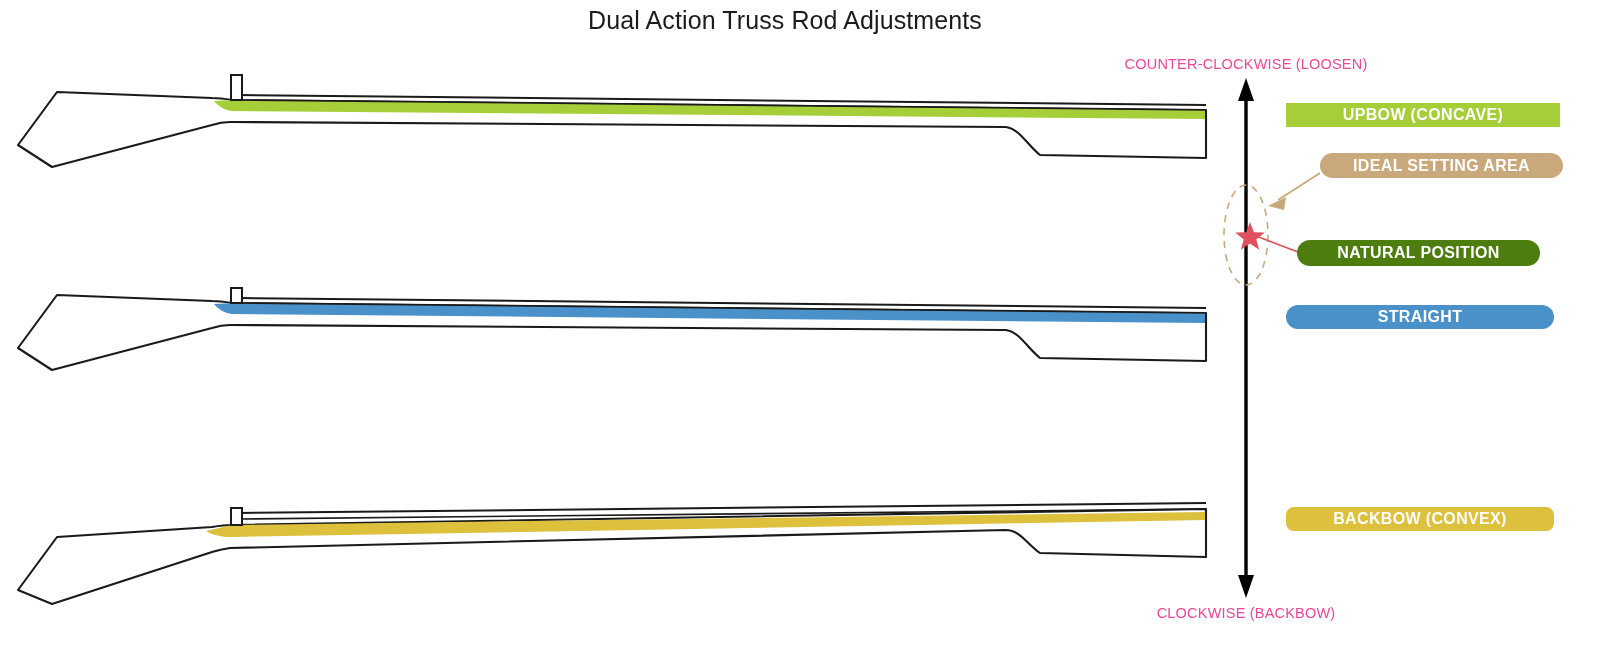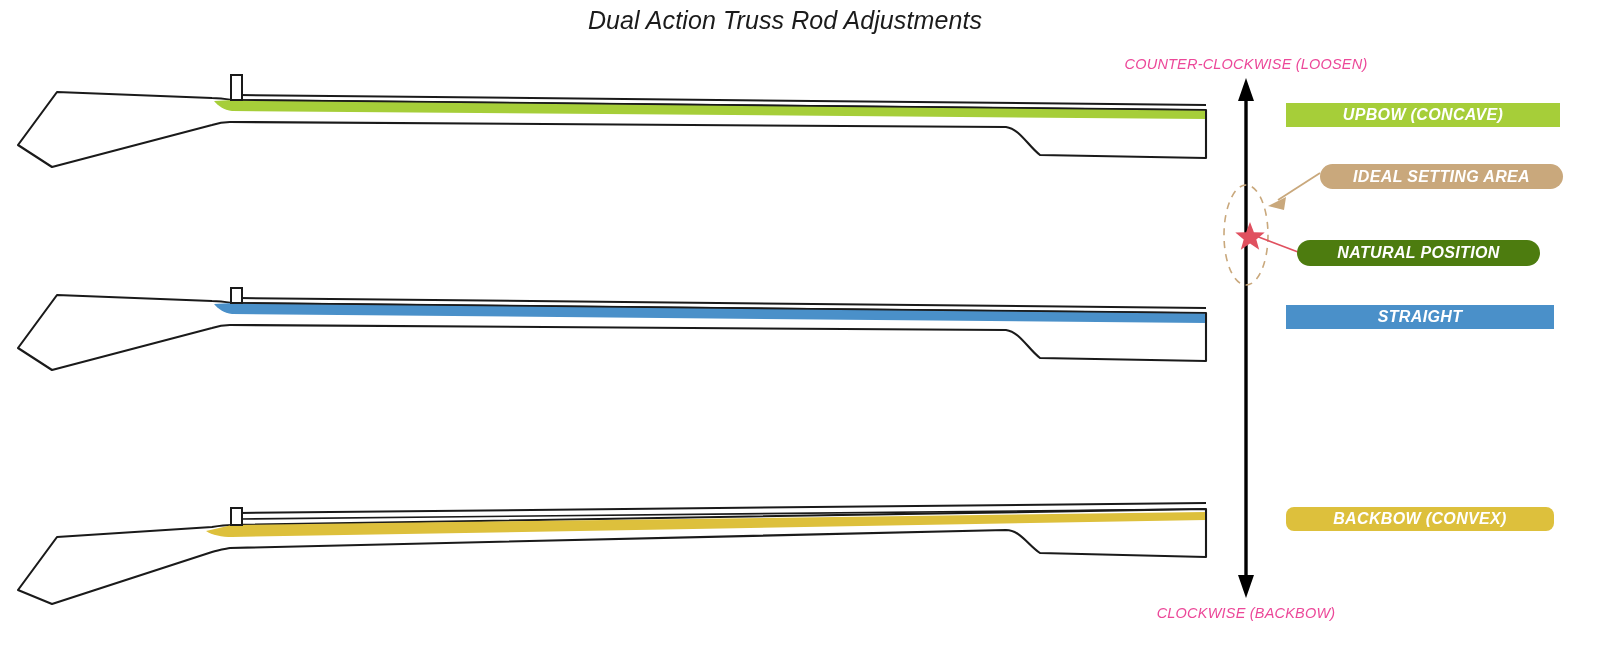--- a/index.html
+++ b/index.html
@@ -11,21 +11,20 @@
   body {
     font-family: "Liberation Sans", sans-serif;
     -webkit-font-smoothing: antialiased;
   }
   #stage {
     position: relative;
     width: 1600px;
     height: 648px;
     background: #ffffff;
     overflow: hidden;
-    font-style: italic;
   }
   svg.layer {
     position: absolute;
     left: 0;
     top: 0;
     width: 1600px;
     height: 648px;
   }
   .chart-title {
     position: absolute;
@@ -58,21 +57,21 @@
     font-size: 16px;
     font-weight: bold;
     letter-spacing: 0.35px;
     white-space: nowrap;
     box-sizing: border-box;
   }
   .badge.sq  { border-radius: 0; }
   .badge.pill{ border-radius: 40px; }
 
   #badge-upbow   { left: 1286px; top: 103px; width: 274px; height: 24px; }
-  #badge-ideal   { left: 1320px; top: 164px; width: 243px; height: 25px; border-radius: 40px; }
+  #badge-ideal   { left: 1320px; top: 153px; width: 243px; height: 25px; border-radius: 40px; }
   #badge-natural { left: 1297px; top: 240px; width: 243px; height: 26px; border-radius: 40px; }
   #badge-straight{ left: 1286px; top: 305px; width: 268px; height: 24px; }
   #badge-backbow { left: 1286px; top: 507px; width: 268px; height: 24px; }
 </style>
 </head>
 <body>
 
 <div id="stage">
 
   <div class="chart-title">Dual Action Truss Rod Adjustments</div>
@@ -133,17 +132,17 @@
 
   <div class="axis-caption" id="cap-top">COUNTER-CLOCKWISE (LOOSEN)</div>
   <div class="axis-caption" id="cap-bot">CLOCKWISE (BACKBOW)</div>
 
   <div class="badge sq" id="badge-upbow" style="background:#a6ce39;">UPBOW (CONCAVE)</div>
 
   <div class="badge pill" id="badge-ideal" style="background:#c9a87c;">IDEAL SETTING AREA</div>
 
   <div class="badge pill" id="badge-natural" style="background:#4d7c0f;">NATURAL POSITION</div>
 
-  <div class="badge sq" id="badge-straight" style="background:#4a90c9;">STRAIGHT</div>
+  <div class="badge sq" id="badge-straight" style="background:#4a90c9;border-radius:12px;">STRAIGHT</div>
 
   <div class="badge sq" id="badge-backbow" style="background:#ddc03c;border-radius:8px;">BACKBOW (CONVEX)</div>
 
 </div>
 
 </body></html>

